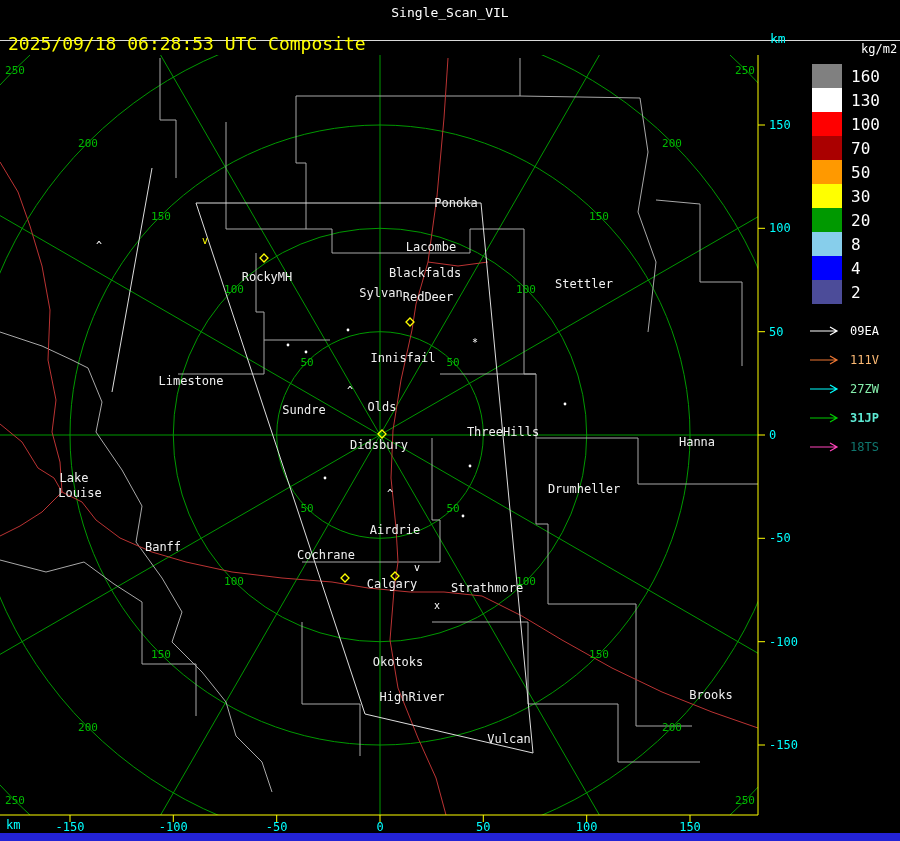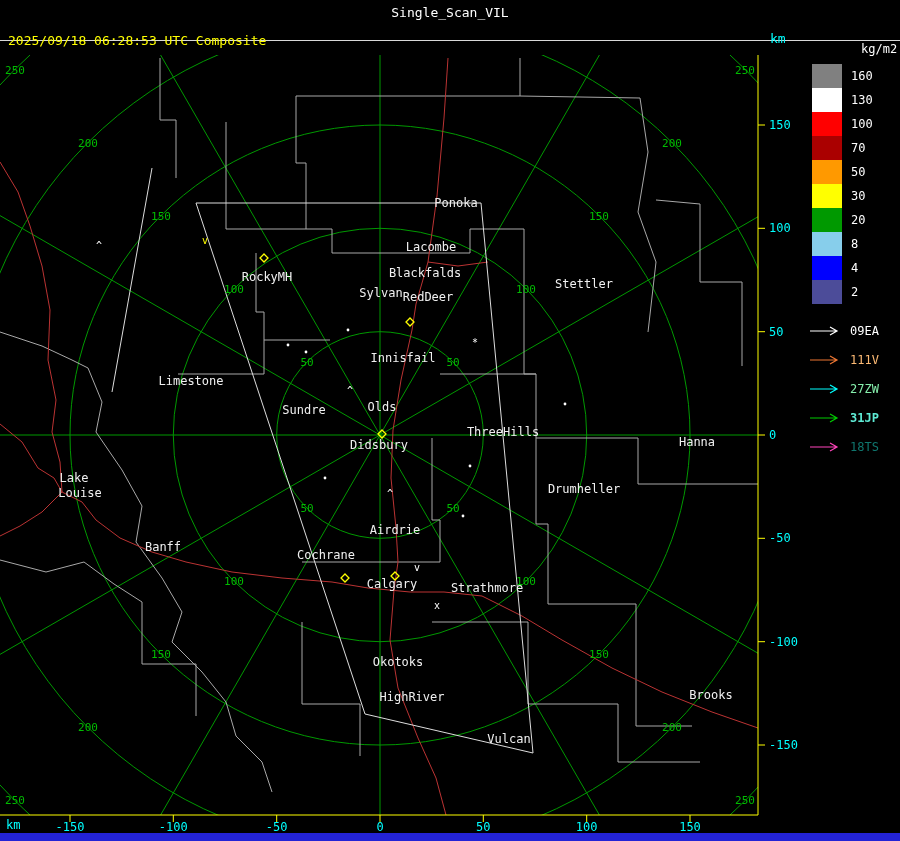--- a/index.html
+++ b/index.html
@@ -1,30 +1,30 @@
 <!DOCTYPE html>
 <html><head>
 <meta charset="utf-8">
 <style>
   html,body{margin:0;padding:0;background:#000;}
   #app{position:relative;width:900px;height:841px;background:#000;overflow:hidden;
        font-family:"DejaVu Sans Mono", monospace;}
   #titlebar{position:absolute;top:0;left:0;width:100%;height:41px;line-height:25px;
             text-align:center;color:#ffffff;font-size:13px;border-bottom:1px solid #d9d9d9;
             box-sizing:border-box;}
-  #timestamp{position:absolute;left:8px;top:33px;color:#ffff00;font-size:13px;white-space:pre;}
+  #timestamp{position:absolute;left:8px;top:33px;color:#ffff00;font-size:18px;white-space:pre;}
   #yaxis-unit{position:absolute;left:770px;top:31px;color:#00ffff;font-size:13px;}
   #xaxis-unit{position:absolute;left:6px;top:818px;color:#00ffff;font-size:12px;}
   #map-svg{position:absolute;top:0;left:0;}
   #map-svg text{font-family:"DejaVu Sans Mono", monospace;}
   #cb-unit{position:absolute;left:818px;top:42px;color:#ffffff;font-size:12px;margin-left:43px;}
   #colorbar{position:absolute;left:812px;top:64px;}
   .cb-row{display:flex;align-items:center;height:24px;}
   .cb-swatch{width:30px;height:24px;}
-  .cb-label{color:#ffffff;font-size:12px;margin-left:9px;}
+  .cb-label{color:#ffffff;font-size:16px;margin-left:9px;}
   #radar-legend{position:absolute;left:808px;top:316px;}
   .lg-row{display:flex;align-items:center;height:29px;text-align:center;}
   .lg-label{font-size:12px;margin-left:6px;}
   #bottombar{position:absolute;left:0;top:833px;width:900px;height:8px;background:#2323d6;}
 </style>
 </head>
 <body>
 
 <div id="app">
 

